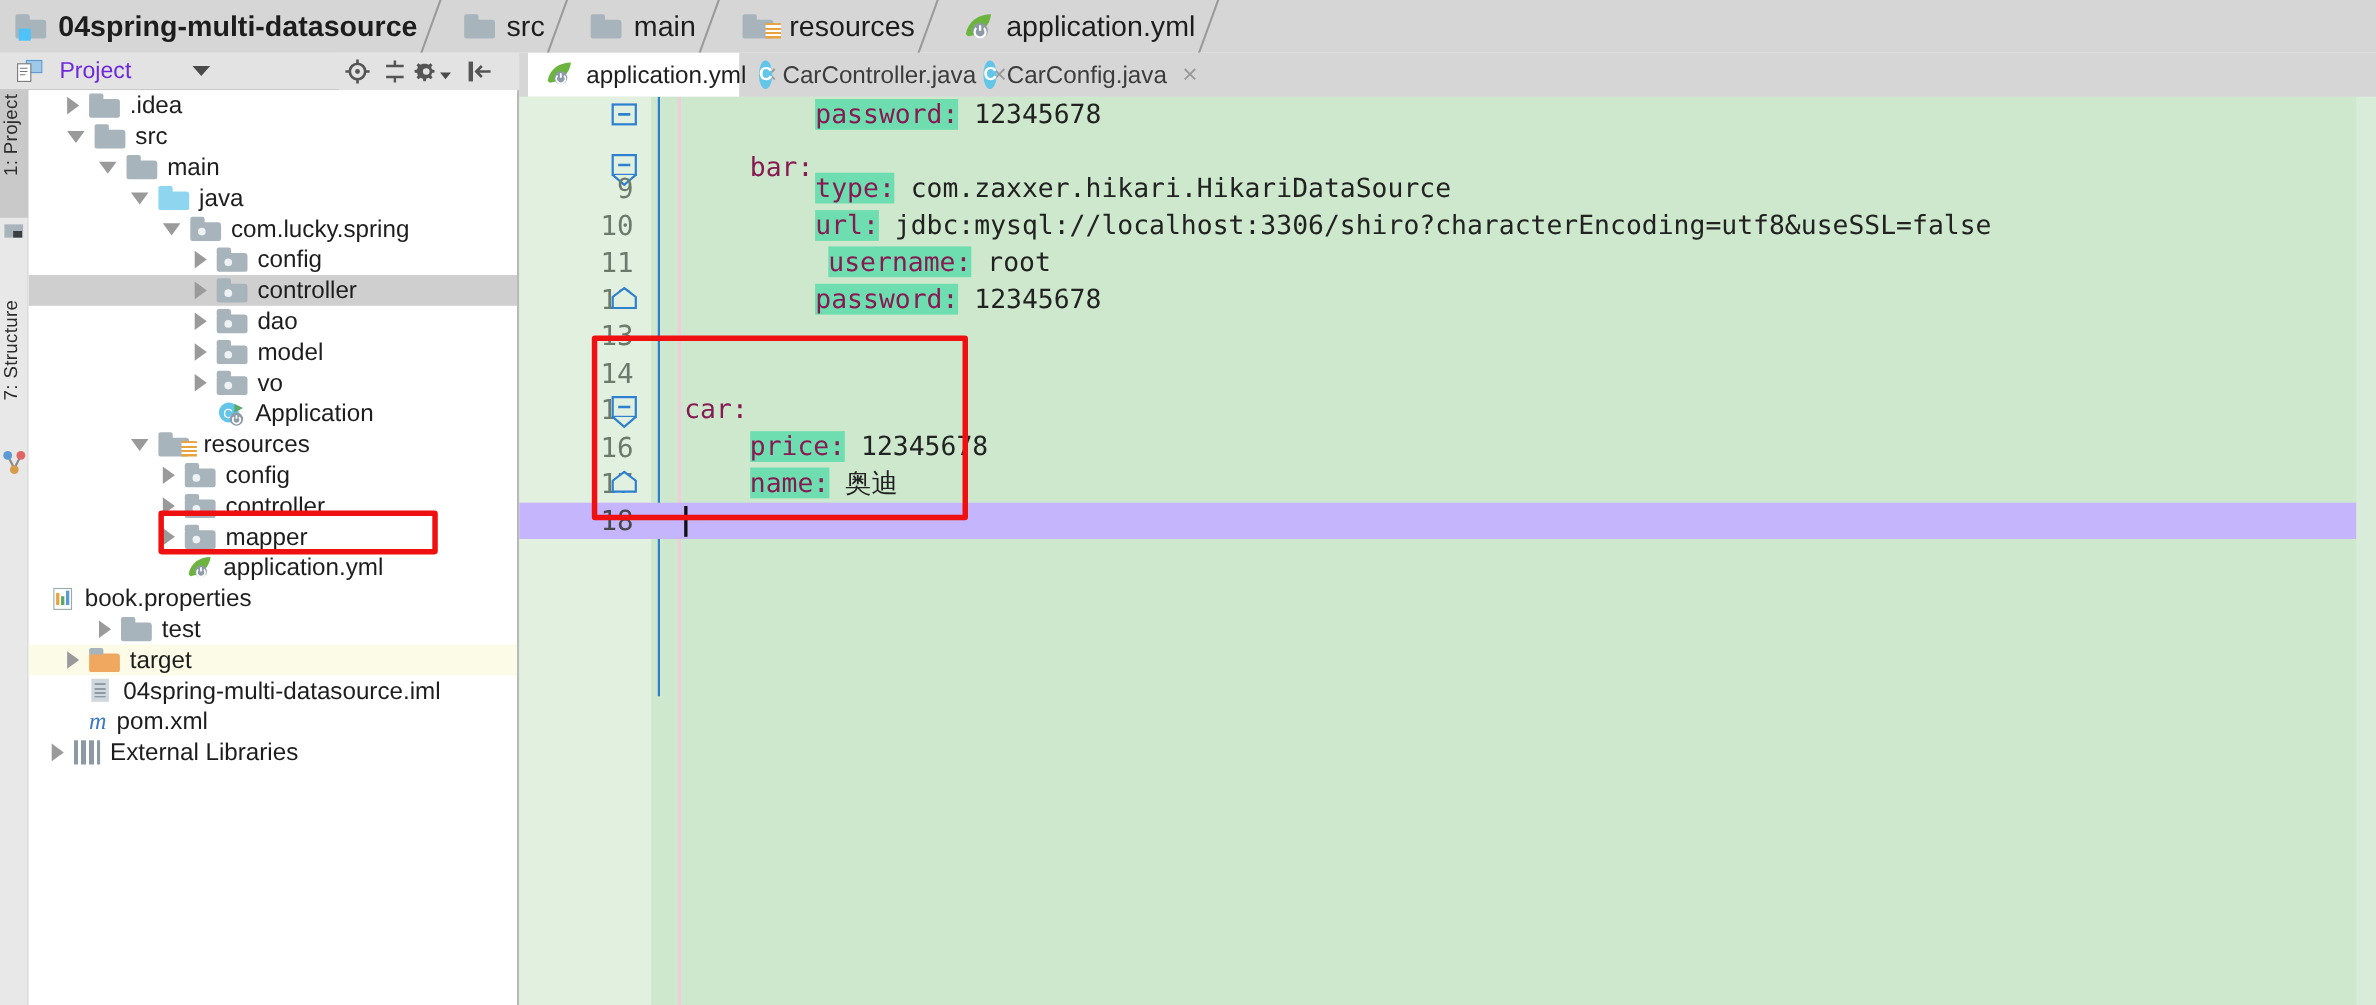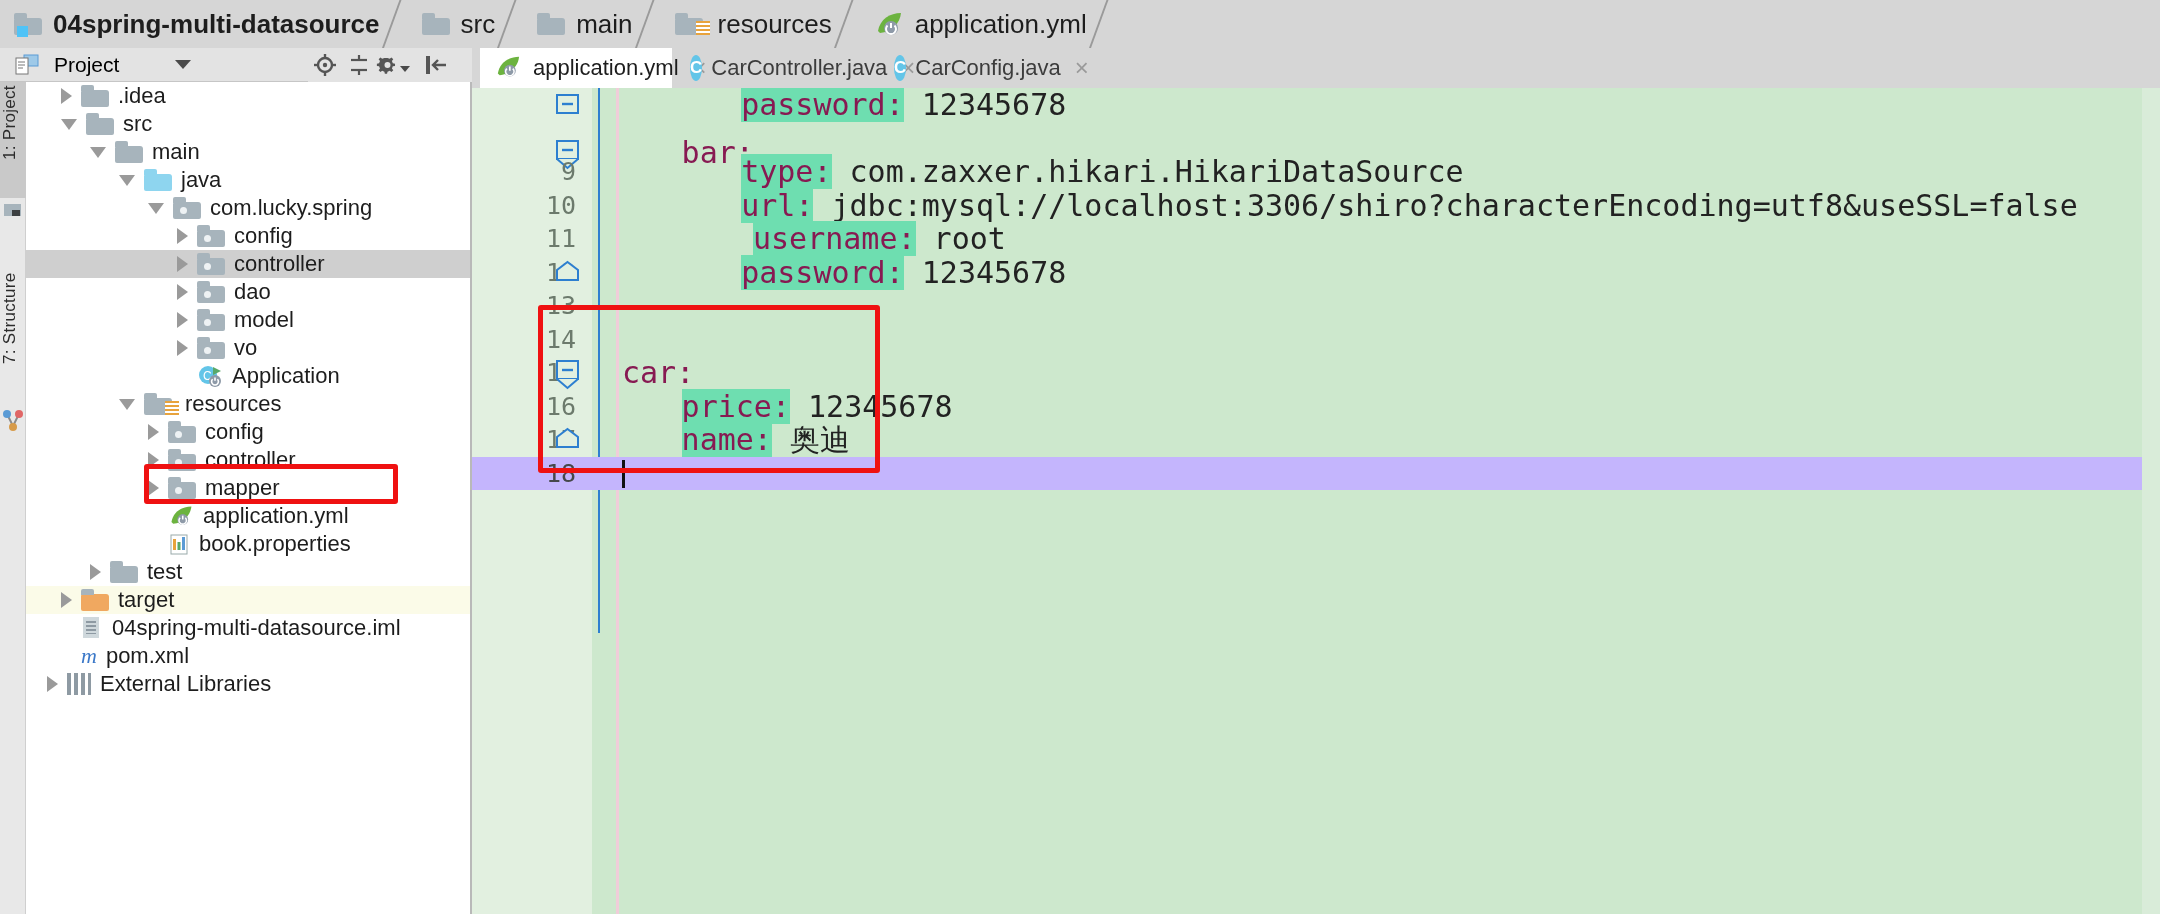--- a/index.html
+++ b/index.html
@@ -32,21 +32,21 @@
   .fold.res{ width:32px; }
   .fold.res::after{ content:""; position:absolute; right:-3px; bottom:0px; width:14px; height:14px;
     background:repeating-linear-gradient(to bottom,#e8a33d 0 2px,#fff 2px 4px); }
 
   
   .leaf{ width:30px; height:26px; position:relative; }
 
   
   .toolrow{ position:absolute; left:0; top:48px; width:472px; height:34px; background:#e3e3e3;
     border-bottom:1px solid #c6c6c6; display:flex; align-items:center; }
-  .toolrow .ttl{ font-size:21px; color:#000000; margin-left:14px; }
+  .toolrow .ttl{ font-size:21px; color:#6d28d9; margin-left:14px; }
   .caret{ width:0;height:0;border-left:8px solid transparent;border-right:8px solid transparent;
     border-top:9px solid #4a4a4a; }
   .tbtn{ width:34px;height:34px;display:flex;align-items:center;justify-content:center; }
 
   .toolrow2{ position:absolute; left:308px; top:48px; width:164px; height:34px; background:#e3e3e3;
     display:flex; align-items:center; }
 
   
   .vstrip{ position:absolute; left:0; top:48px; width:26px; height:866px; background:#e8e8e8;
     border-right:1px solid #cfcfcf; }
@@ -92,21 +92,21 @@
     background:#cde8cd; overflow:hidden;
     font-family:"DejaVu Sans Mono","Liberation Mono", monospace; }
   .gutter{ position:absolute; left:0; top:0; width:120px; height:826px; background:#e2f0e0; }
   .fstrip{ position:absolute; left:78px; top:0; width:42px; height:826px; }
   .indentline{ position:absolute; left:126px; top:0; width:2px; height:545px; background:#2d7fd0; }
   .pinkline{ position:absolute; left:144px; top:0; width:3px; height:826px; background:#f0cdd9; }
 
   .cl{ position:absolute; left:0; width:1688px; height:33.5px; }
   .lnum{ position:absolute; left:0; width:104px; text-align:right; font-size:25px;
     color:#6c7a6c; line-height:33.5px; }
-  .ctext{ position:absolute; left:150px; font-size:30px; line-height:33.5px;
+  .ctext{ position:absolute; left:150px; font-size:24px; line-height:33.5px;
     color:#222; white-space:pre; }
   .k{ color:#871a52; background:#6edeb0; }
   .cl.cur{ background:#c4b5fd; }
   .cl.cur .lnum{ color:#46484a; }
   .caretbar{ position:absolute; left:150px; width:3px; height:28px; top:3px; background:#111; }
   .rightscroll{ position:absolute; right:0; top:40px; width:18px; height:826px; background:#d9ecd9; }
 
   
   .redbox{ position:absolute; border:5px solid #ef1111; border-radius:3px; pointer-events:none; }
 </style>
@@ -380,21 +380,21 @@
       <span style="display: inline-flex;">
         <span class="ico" style="width:26px;height:24px"><svg width="26" height="24" viewBox="0 0 30 26">
             <path d="M4 20 C6 8 16 2 27 2 C26 12 18 21 6 22 Z" fill="#6cb33f"></path>
             <circle cx="17" cy="17" r="6.2" fill="#8e9aa8"></circle>
             <path d="M17 12.6 v4.4" stroke="#fff" stroke-width="1.8" fill="none"></path>
             <path d="M14 15 a4.3 4.3 0 1 0 6 0" stroke="#fff" stroke-width="1.8" fill="none"></path>
           </svg></span>
       </span>
       <span class="lbl">application.yml</span>
     </div>
-    <div class="row" style="padding-left: 122px; position: absolute; left: 0px; width: 428px; top: 448px; height: 28px;">
+    <div class="row" style="position: absolute; left: 0px; width: 428px; top: 448px; height: 28px;">
       <span class="arrow none"></span>
       <span style="display: inline-flex;">
         <span class="ico" style="width:22px;height:22px"><svg width="22" height="22" viewBox="0 0 22 22">
             <rect x="3" y="2" width="16" height="19" fill="#fff" stroke="#9aa"></rect>
             <rect x="5" y="6" width="3" height="11" fill="#e8a33d"></rect>
             <rect x="9.5" y="9" width="3" height="8" fill="#59a869"></rect>
             <rect x="14" y="4" width="3" height="13" fill="#5b9bd5"></rect>
           </svg></span>
       </span>
       <span class="lbl">book.properties</span>

